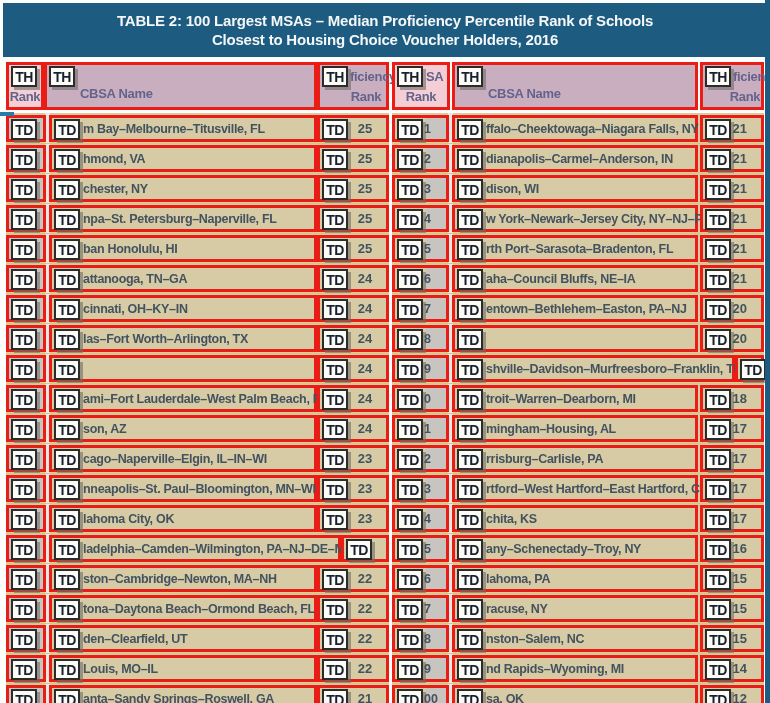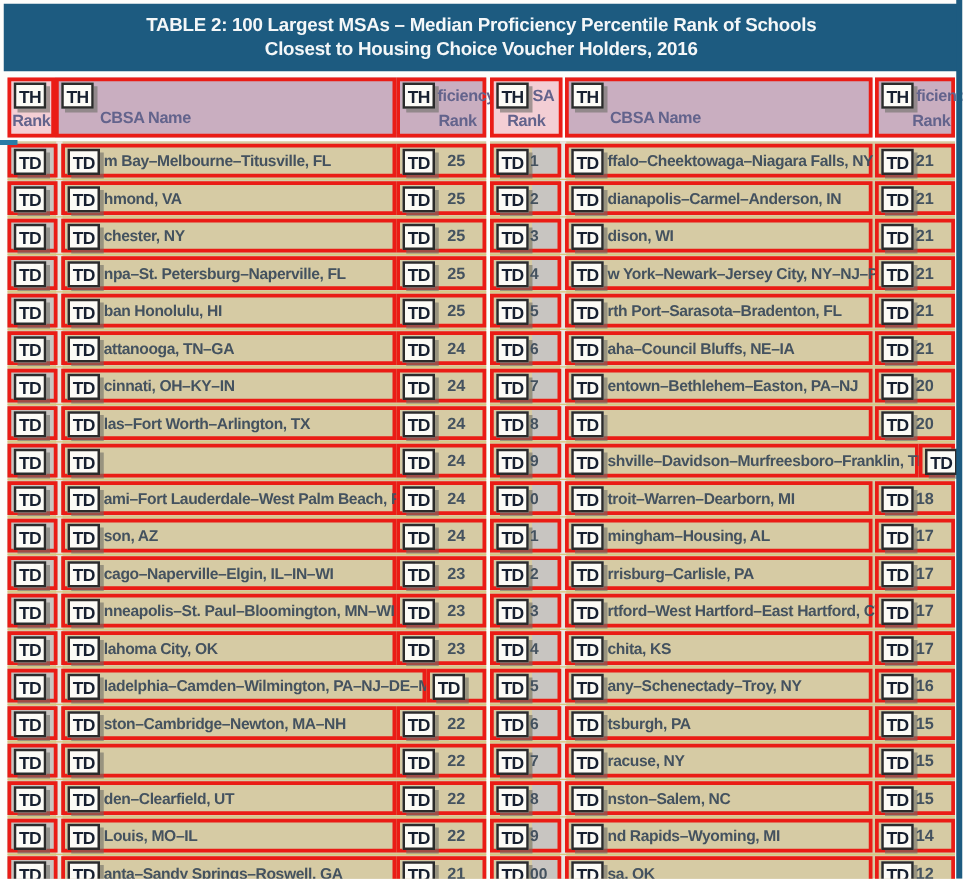--- a/index.html
+++ b/index.html
@@ -307,20 +307,21 @@
         <div class="tag">TD</div>
         <div class="val">22</div>
       </div>
     </div>
     <div class="">
       <div class="cell rankcell-gray" style="left: 6px; top: 595px; width: 40px; height: 27px;">
         <div class="tag">TD</div>
       </div>
       <div class="cell" style="left: 49px; top: 595px; width: 268px; height: 27px;">
         <div class="tag">TD</div>
+        <div class="frag">tona–Daytona Beach–Ormond Beach, FL</div>
       </div>
       <div class="cell" style="left: 317px; top: 595px; width: 72px; height: 27px;">
         <div class="tag">TD</div>
         <div class="val">22</div>
       </div>
     </div>
     <div class="">
       <div class="cell rankcell-gray" style="left: 6px; top: 625px; width: 40px; height: 27px;">
         <div class="tag">TD</div>
       </div>
@@ -567,21 +568,21 @@
         <div class="val right">16</div>
       </div>
     </div>
     <div class="">
       <div class="cell rankcell-split" style="left: 392px; top: 565px; width: 57px; height: 27px;">
         <div class="tag">TD</div>
         <div class="rankdigit">6</div>
       </div>
       <div class="cell" style="left: 452px; top: 565px; width: 246px; height: 27px;">
         <div class="tag">TD</div>
-        <div class="frag">tsburgh, PA</div>
+        <div class="frag">lahoma, PA</div>
       </div>
       <div class="cell" style="left: 700px; top: 565px; width: 64px; height: 27px;">
         <div class="tag">TD</div>
         <div class="val right">15</div>
       </div>
     </div>
     <div class="">
       <div class="cell rankcell-split" style="left: 392px; top: 595px; width: 57px; height: 27px;">
         <div class="tag">TD</div>
         <div class="rankdigit">7</div>

